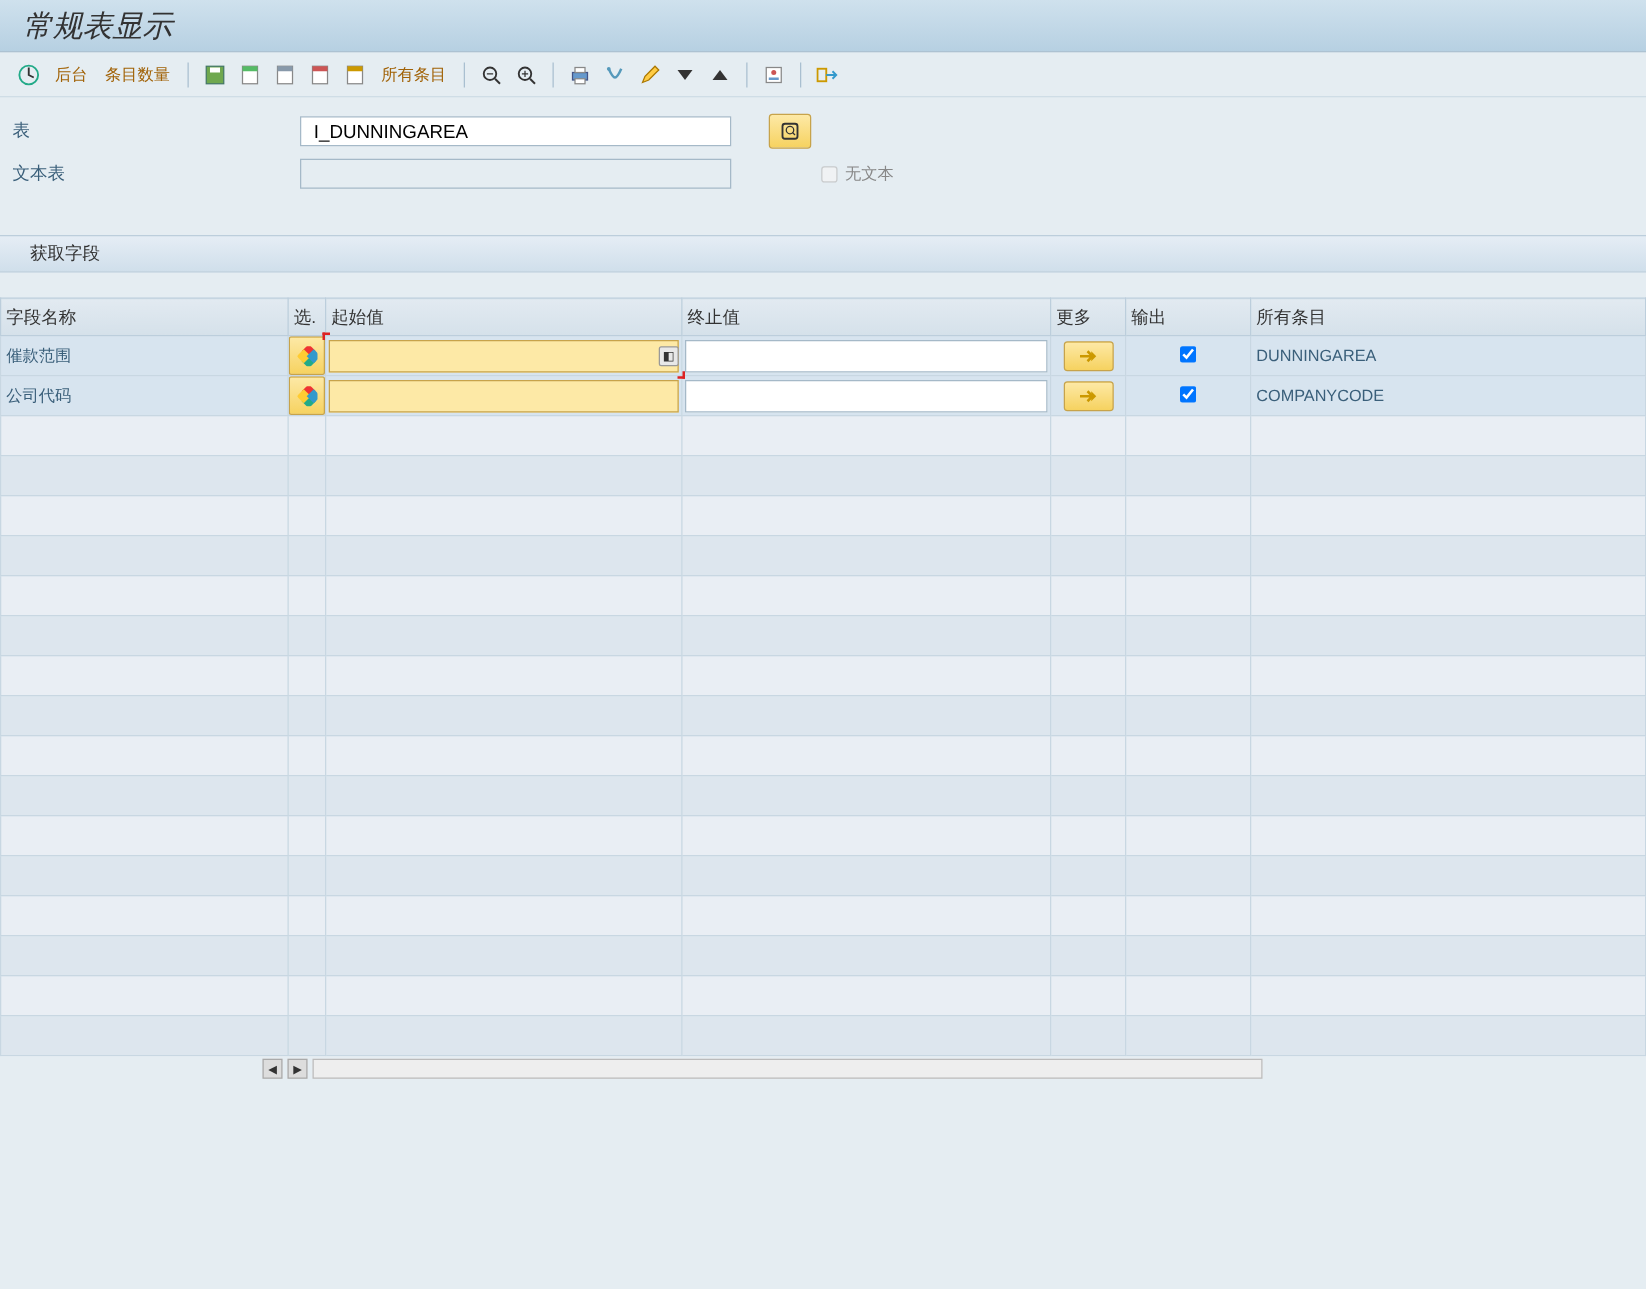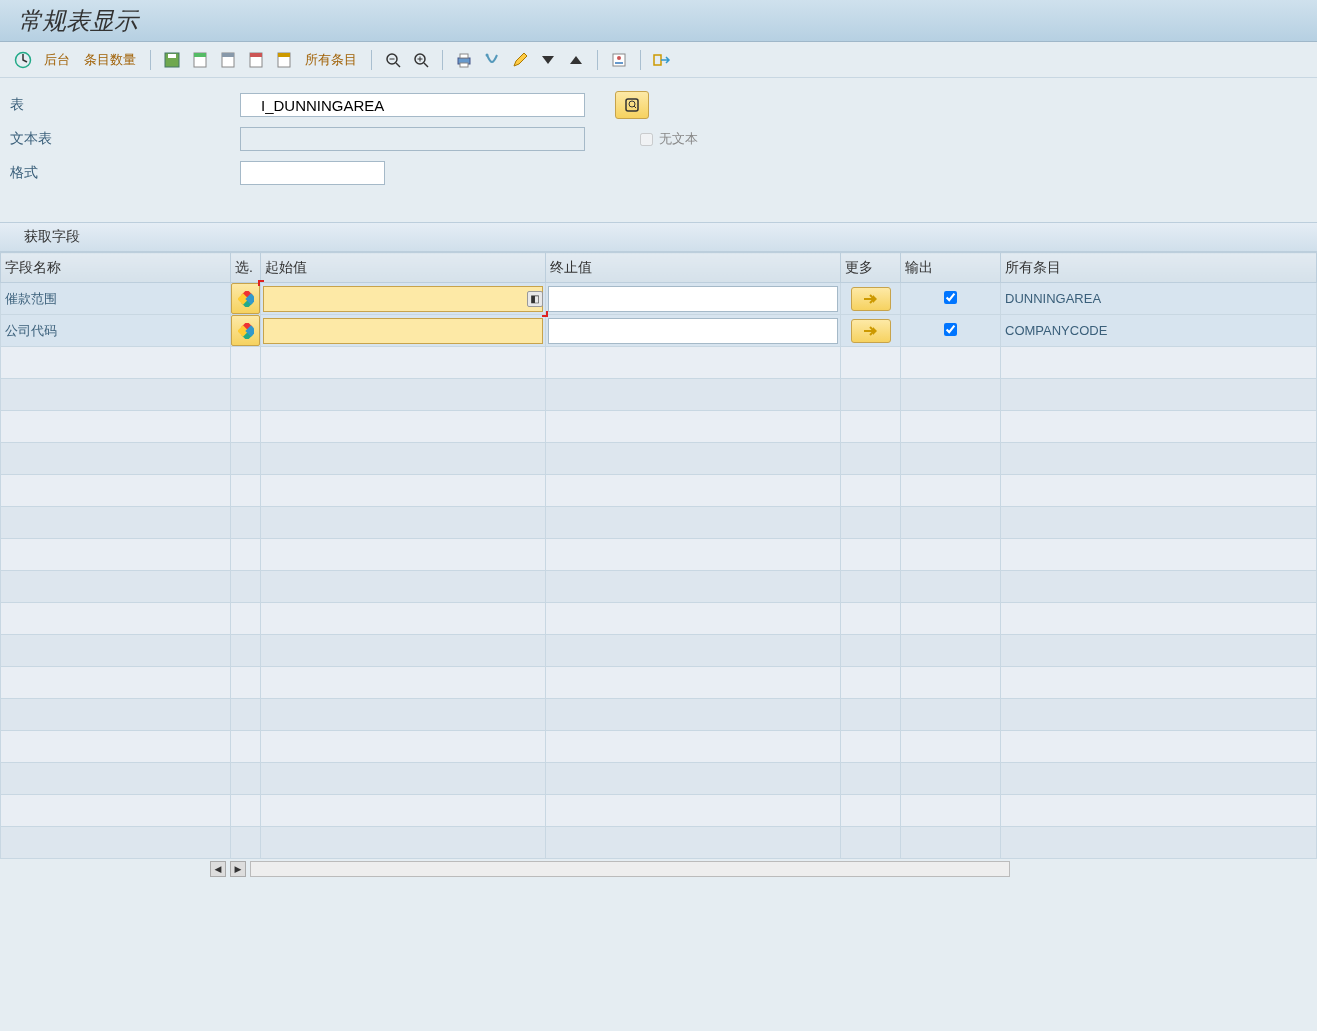--- a/index.html
+++ b/index.html
@@ -69,57 +69,58 @@
       color: #3a5f7a;
       font-size: 14px;
       padding-left: 2px;
     }
     .form-input {
       width: 345px;
       height: 24px;
       border: 1px solid #a5b9c8;
       background: #fff;
       font-size: 15px;
-      padding: 0 20px;
+      padding: 0 10px;
       font-family: inherit;
     }
     .form-input.readonly { background: #e5edf2; color: #888; }
     .form-input.small { width: 145px; }
     .form-input.small2 { width: 132px; }
     .icon-btn {
       display: inline-flex;
       align-items: center;
       justify-content: center;
       width: 34px;
       height: 28px;
       border: 1px solid #c7a34b;
       background: linear-gradient(to bottom, #fde9a6, #f6d260);
       border-radius: 3px;
       cursor: pointer;
       margin-left: 30px;
     }
     .checkbox-inline {
       display: flex;
       align-items: center;
-      margin-left: 55px;
+      margin-left: 72px;
       color: #888;
     }
     .checkbox-inline input { margin-right: 6px; }
     .section-header {
       background: linear-gradient(to bottom, #e5edf5, #d0dfeb);
       height: 30px;
       border-top: 1px solid #bccedc;
       border-bottom: 1px solid #bccedc;
       display: flex;
       align-items: center;
       padding-left: 24px;
       font-size: 14px;
     }
     .table-wrap {
       background: #e5edf2;
+      margin-top: 20px;
     }
     table.grid {
       width: 100%;
       border-collapse: collapse;
       table-layout: fixed;
     }
     .grid th {
       background: linear-gradient(to bottom, #e2eaf1, #d5e1ea);
       border: 1px solid #bccedc;
       height: 30px;
@@ -314,24 +315,20 @@
         </svg>
     </span>
   </div>
   <div class="form-row">
     <span class="form-label">文本表</span>
     <input class="form-input readonly" readonly="" value="" style="">
     <span class="checkbox-inline">
       <input type="checkbox" disabled="" style="">
       <span>无文本</span>
     </span>
-  </div>
-  <div class="form-row">
-    <span class="form-label">格式</span>
-    <input class="form-input small" value="" style="">
   </div>
   <div class="form-row" style="height:22px"></div>
 </div>
 
 <div class="section-header">
   <span>获取字段</span>
 </div>
 
 <div class="table-wrap">
   <table class="grid">

